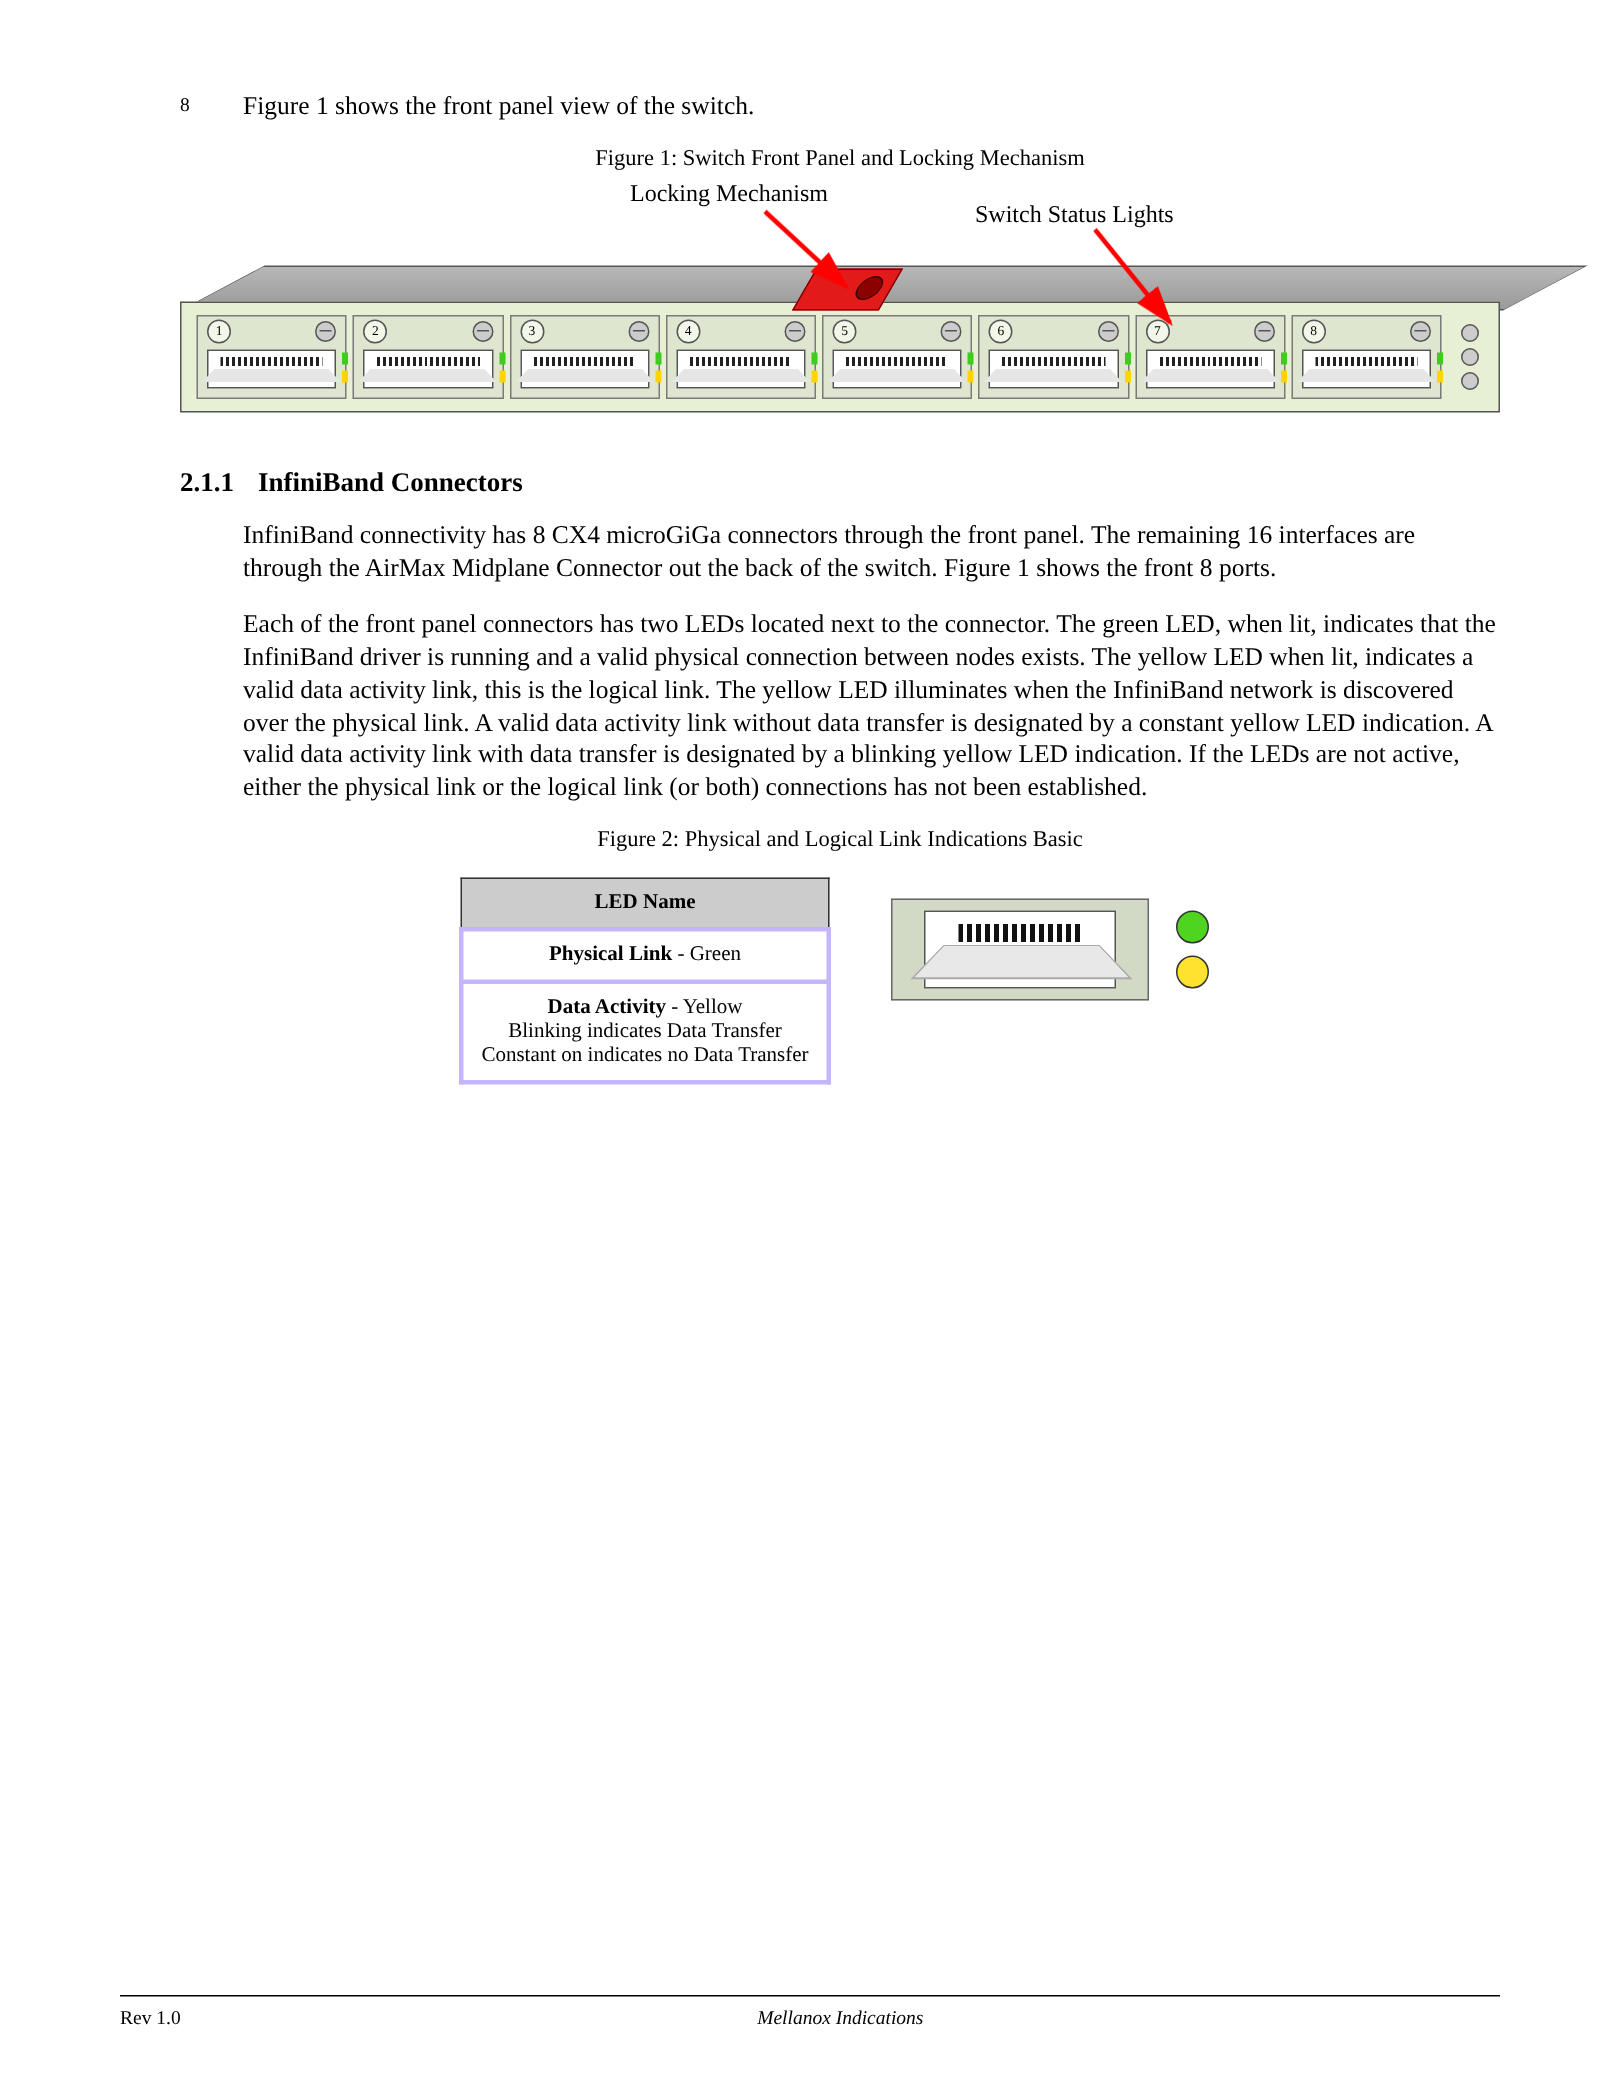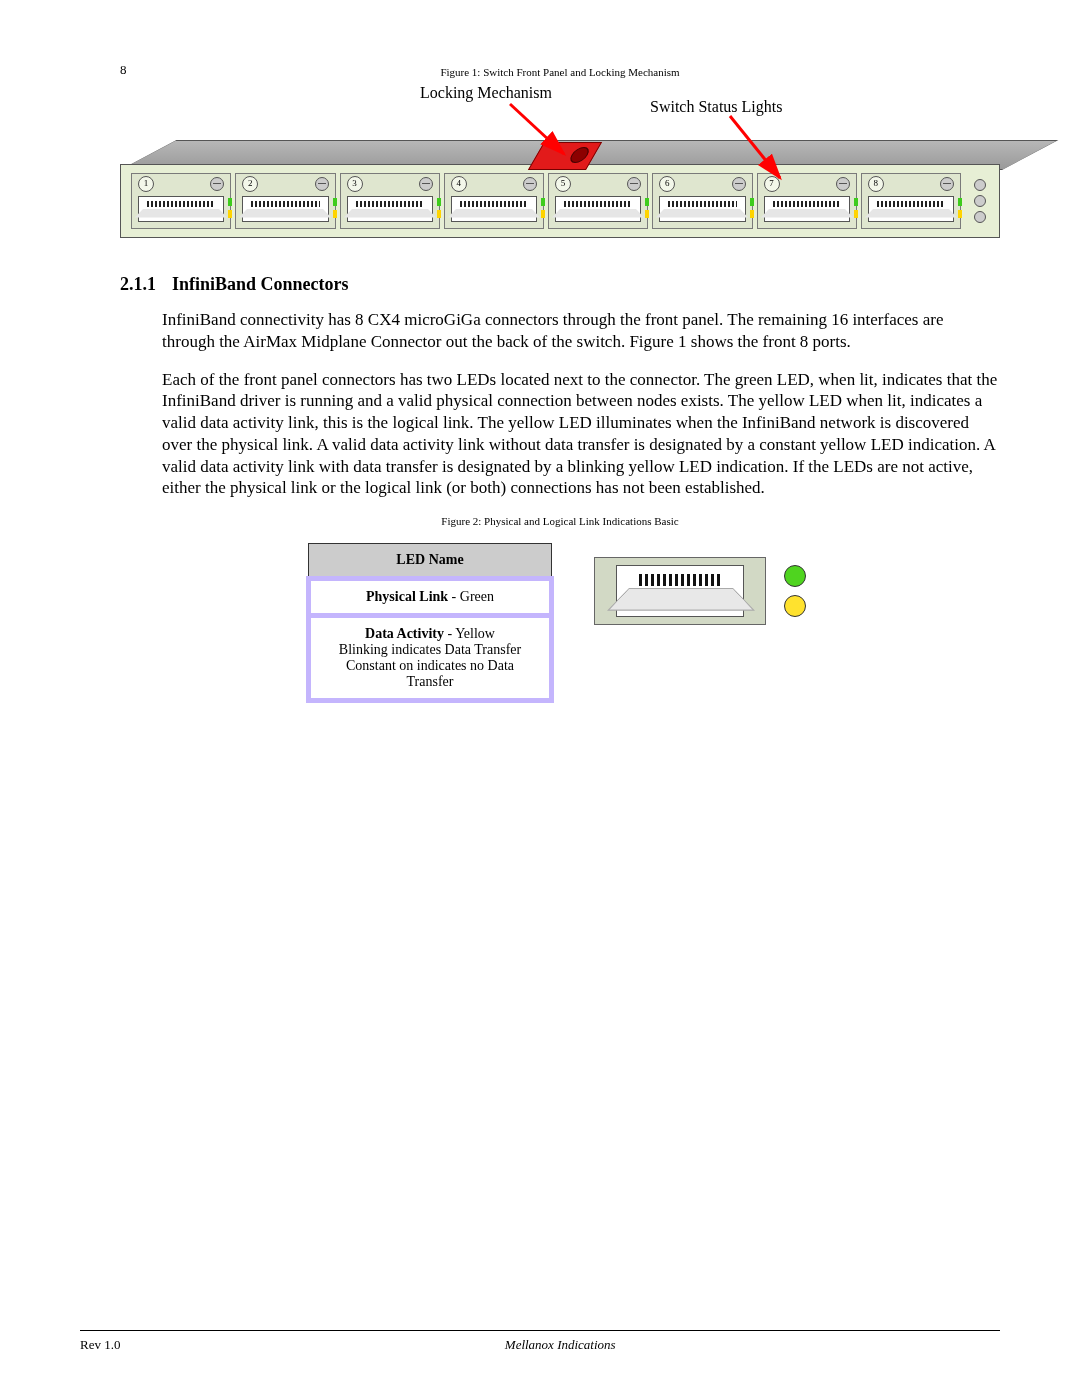--- a/index.html
+++ b/index.html
@@ -51,21 +51,21 @@
   h3 .subsecnum { display:inline-block; margin-right:16px; }
   p {
     font-size: 17px;
     line-height: 1.28;
     margin: 0 0 16px 0;
     text-align: left;
   }
   .body-indent { margin-left: 42px; }
   .fig-caption {
     text-align: center;
-    font-size: 11px;
+    font-size: 15px;
     margin: 6px 0 4px 0;
   }
   .annot {
     font-size: 16px;
     position: absolute;
   }
   .figure1-wrap {
     position: relative;
     width: 880px;
     margin: 0 auto;
@@ -182,21 +182,21 @@
   .led-table {
     border-collapse: collapse;
     font-size: 14px;
     width: 248px;
     border-radius: 25px;
   }
   .led-table th {
     background:#ccc; border:1px solid #333; padding:8px 10px; text-align:center; font-weight:bold;
   }
   .led-table td {
-    border:5px solid #c4b5fd; padding:8px 10px; text-align:center;
+    border:3px solid #c4b5fd; padding:8px 10px; text-align:center;
   }
   .led-table td .b { font-weight:bold; }
   .connector-fig {
     width:220px; height:90px; position:relative; margin-top:8px;
   }
   .connector-fig .outer {
     position:absolute; left:0; top:6px; width:170px; height:66px;
     background:#d2d9c5; border:1px solid #666;
   }
   .connector-fig .inner {
@@ -227,20 +227,21 @@
   .footer .center { font-style:italic; }
 </style>
 </head>
 <body>
 <div class="page">
 
 <div class="page-small">8</div>
 
 
 
+<p class="body-indent">Figure 1 shows the front panel view of the switch.</p>
 
 <div class="fig-caption">Figure 1: Switch Front Panel and Locking Mechanism</div>
 
 <div class="figure1-wrap">
   <span class="annot" style="left:300px; top:2px;">Locking Mechanism</span>
   <span class="annot" style="left:530px; top:16px;">Switch Status Lights</span>
   <svg class="arrows" width="880" height="168">
     <defs>
       <marker id="ah" markerWidth="10" markerHeight="10" refX="8" refY="3" orient="auto">
         <path d="M0,0 L0,6 L9,3 z" fill="#ff0000"></path>

